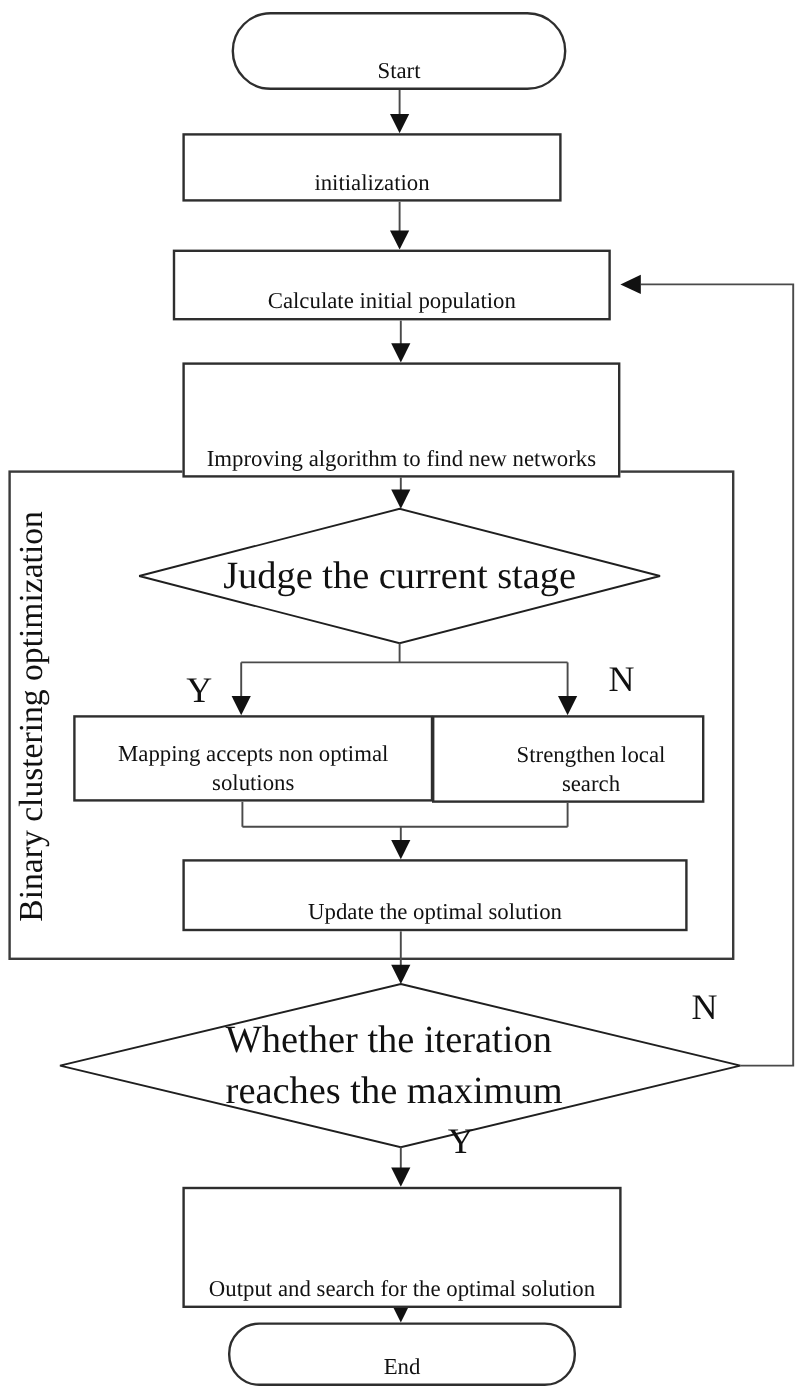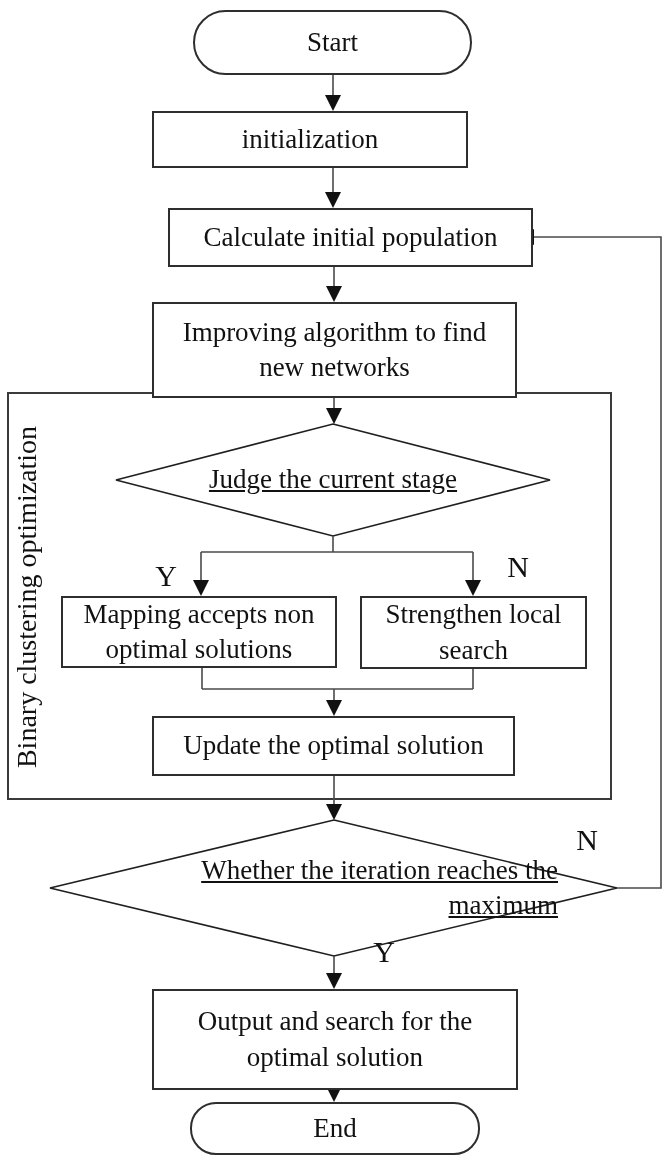--- a/index.html
+++ b/index.html
@@ -7,39 +7,39 @@
     width: 667px; height: 1163px; position: relative;
     background: #ffffff; color: #111;
     font-family: "Liberation Serif", serif;
     overflow: hidden;
   }
   .layer { position: absolute; left: 0; top: 0; }
   #wires { width: 667px; height: 1163px; z-index: 2; }
   .node {
     position: absolute; z-index: 3; box-sizing: border-box;
     border: 2px solid #2e2e2e; background: #ffffff;
-    display: flex; align-items: center; justify-content: center;
-    text-align: center; font-size: 27px; line-height: 1.3; padding: 0 8px;
+    display: flex; align-items: flex-end; justify-content: center;
+    text-align: center; font-size: 19px; line-height: 1.3; padding: 0 8px;
   }
   .stadium { border-radius: 33px; }
   .group-box {
     position: absolute; z-index: 1; box-sizing: border-box;
     border: 2px solid #3a3a3a; background: transparent;
   }
   .group-label {
     position: absolute; z-index: 3;
     width: 420px; height: 40px; line-height: 40px;
     text-align: center; font-size: 28px;
     transform: rotate(-90deg);
     white-space: nowrap;
   }
   .diamond-label {
     position: absolute; z-index: 3;
     display: flex; align-items: center; justify-content: center;
-    text-align: right; font-size: 27px; line-height: 1.3; text-decoration: underline;
+    text-align: left; font-size: 32px; line-height: 1.3;
   }
   .branch {
     position: absolute; z-index: 3; font-size: 30px;
     width: 44px; height: 38px; line-height: 38px; text-align: center;
   }
   svg line, svg polyline { stroke: #4a4a4a; stroke-width: 1.6; fill: none; }
   svg polygon.head { fill: #111; stroke: none; }
   svg polygon.diamond { fill: #ffffff; stroke: #1f1f1f; stroke-width: 1.6; }
 </style>
 </head>
@@ -92,21 +92,21 @@
 </svg>
 
 <div class="node stadium" style="left:193px; top:10px; width:279px; height:65px;">
   <span>Start</span>
 </div>
 
 <div class="node" style="left:152px; top:111px; width:316px; height:57px;">
   <span>initialization</span>
 </div>
 
-<div class="node" style="left:168px; top:208px; width:365px; height:59px;">
+<div class="node" style="left:144px; top:208px; width:365px; height:59px;">
   <span>Calculate initial population</span>
 </div>
 
 <div class="node" style="left:152px; top:302px; width:365px; height:96px;">
   <span>Improving algorithm to find new networks</span>
 </div>
 
 <div class="group-label" style="left:-183px; top:577px;">
   <span>Binary clustering optimization</span>
 </div>
@@ -115,29 +115,29 @@
   <span>Judge the current stage</span>
 </div>
 
 <div class="branch" style="left:144px; top:557px;">
   <span>Y</span>
 </div>
 <div class="branch" style="left:496px; top:548px;">
   <span>N</span>
 </div>
 
-<div class="node" style="left:61px; top:596px; width:276px; height:72px;">
+<div class="node" style="left:61px; top:596px; width:300px; height:72px;">
   <span>Mapping accepts non optimal solutions</span>
 </div>
 
-<div class="node" style="left:360px; top:596px; width:227px; height:73px;">
+<div class="node" style="left:360px; top:596px; width:227px; height:73px;padding-left:46px;">
   <span>Strengthen local search</span>
 </div>
 
-<div class="node" style="left:152px; top:716px; width:363px; height:60px;">
+<div class="node" style="left:152px; top:716px; width:421px; height:60px;">
   <span>Update the optimal solution</span>
 </div>
 
 <div class="diamond-label" style="left:149px; top:838px; width:370px; height:100px;margin-left:39px;">
   <span>Whether the iteration reaches the maximum</span>
 </div>
 
 <div class="branch" style="left:565px; top:821px;">
   <span>N</span>
 </div>

